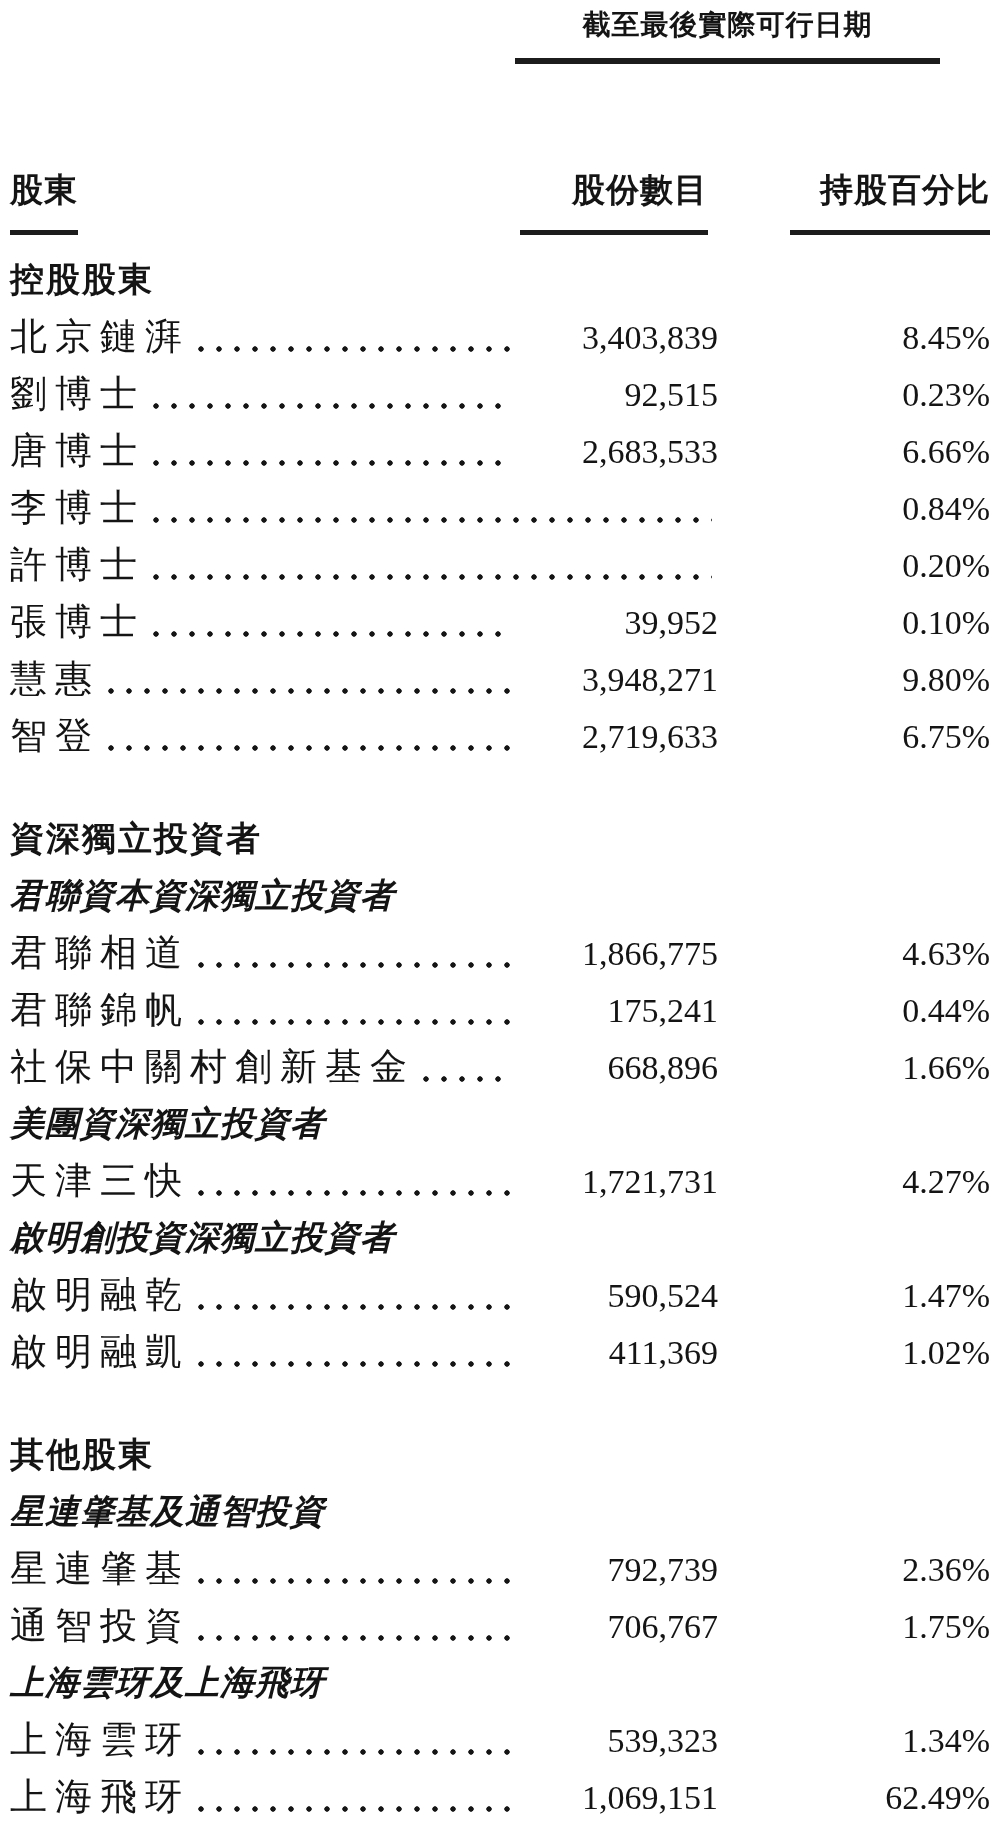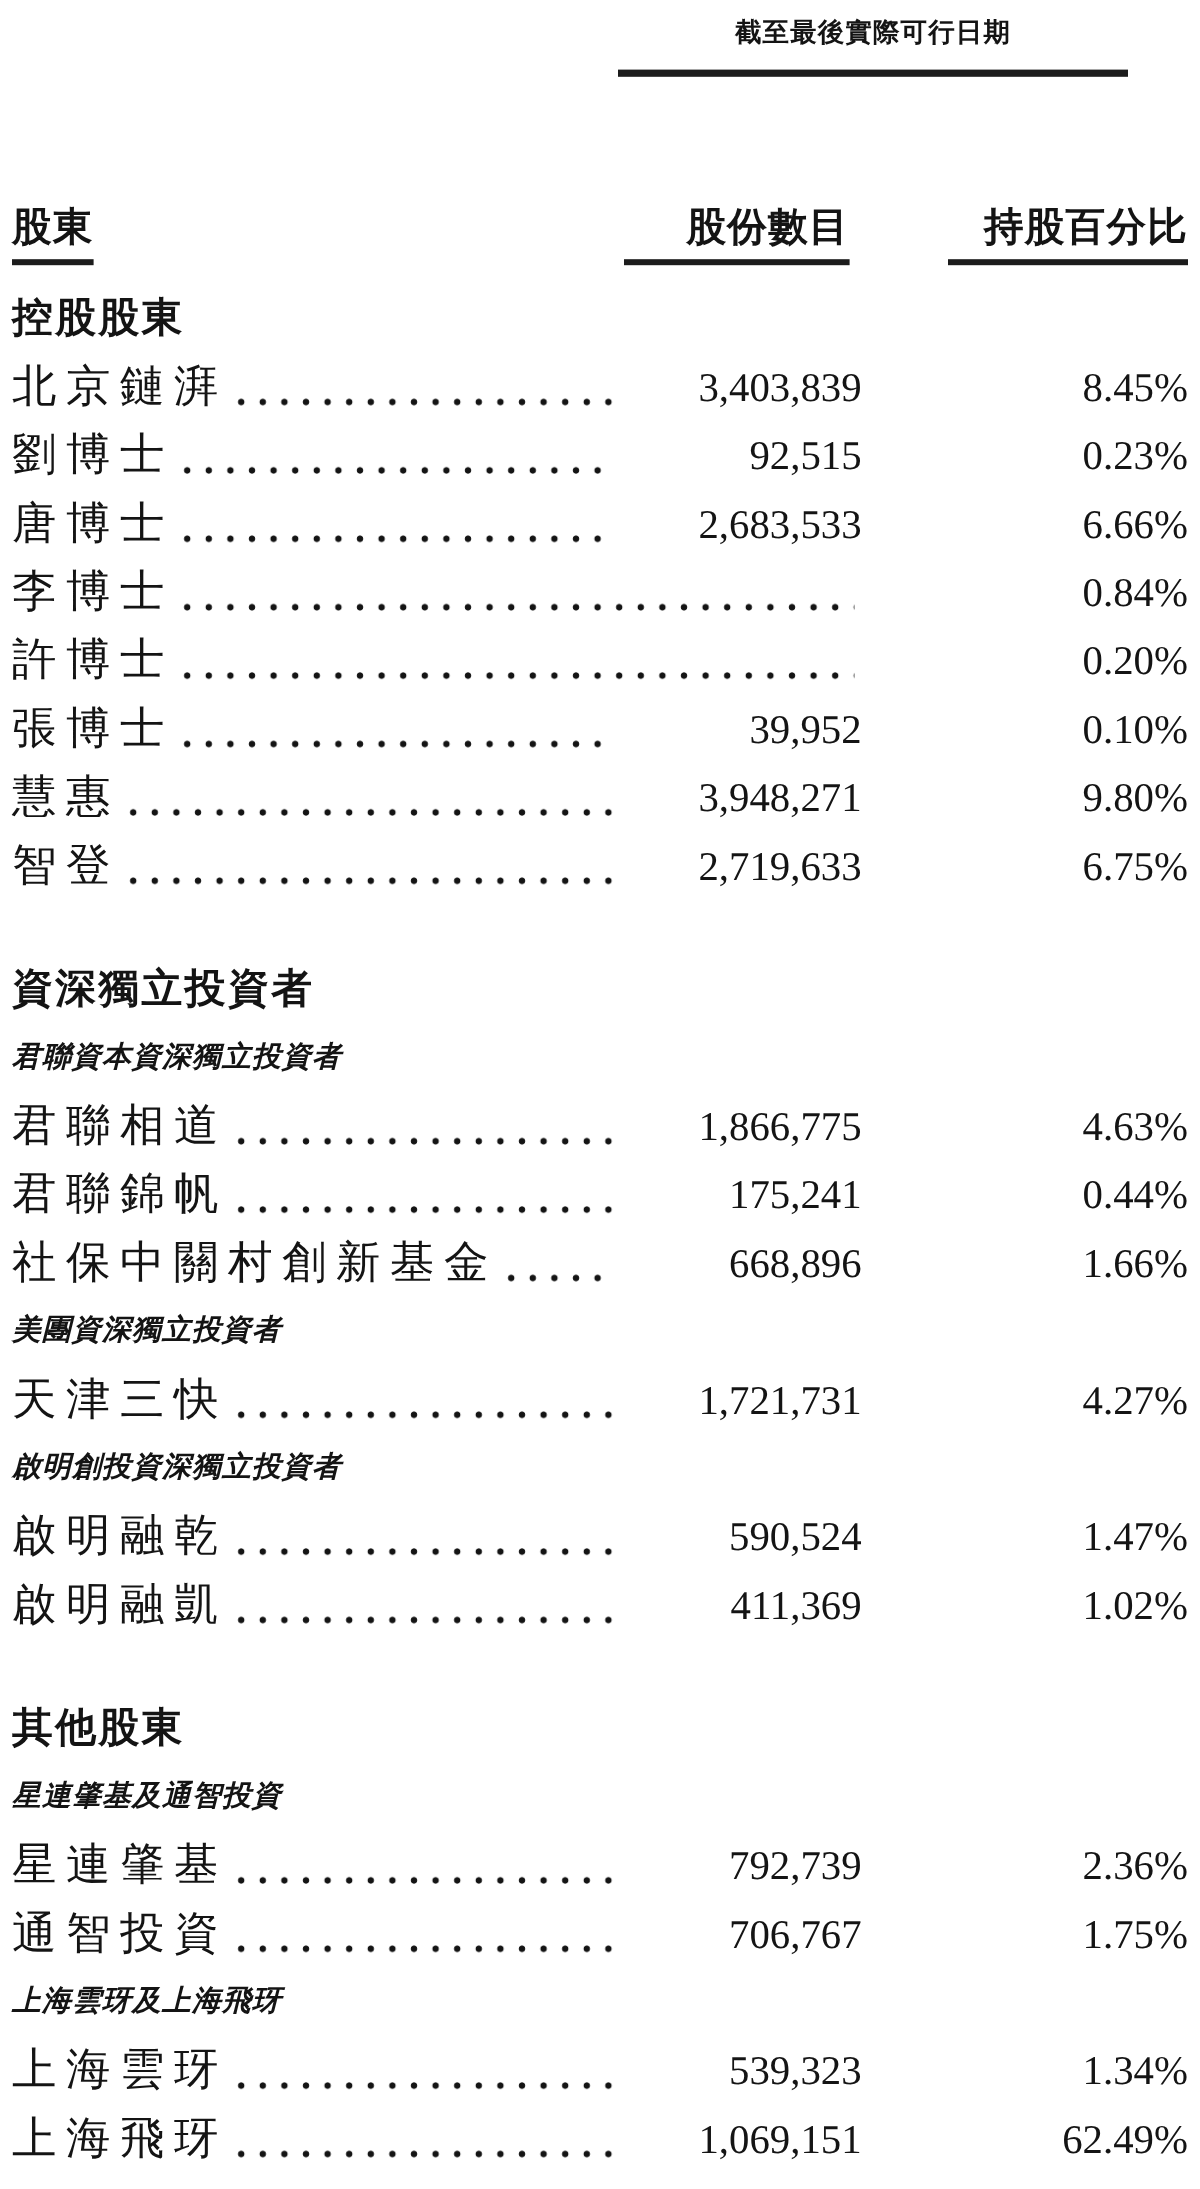--- a/index.html
+++ b/index.html
@@ -16,52 +16,53 @@
   }
   
   .period-header{
     margin-left:505px;
     width:425px;
     text-align:center;
     border-bottom:6px solid #1c1c1c;
     padding-bottom:12px;
   }
   .period-header .ph-label{
-    font-size:22px;line-height:38px;font-weight:700;letter-spacing:1px;
+    font-size:28px;line-height:38px;font-weight:700;letter-spacing:1px;
     white-space:nowrap;
+    font-family:Liberation Mono, monospace;
   }
   
   .col-header-row{
     margin-top:107px;
     display:flex;
     align-items:flex-end;
   }
   .col-header-row .hcell{
     font-size:33px;line-height:38px;font-weight:700;letter-spacing:1px;
     border-bottom:5px solid #1c1c1c;
-    padding-bottom:7px;
+    padding-bottom:21px;
     white-space:nowrap;
   }
   .hc-shareholder{width:68px;text-align:left;}
   .hc-spacer{flex:1;}
   .hc-shares{width:188px;text-align:right;}
   .hc-gap{width:82px;}
   .hc-percent{width:200px;text-align:right;}
   
   .row{
     display:flex;
     align-items:baseline;
     height:57px;
     line-height:57px;
     white-space:nowrap;
   }
   .sec-main{font-size:34px;font-weight:700;letter-spacing:2px;}
   #rows .sec-main{margin-top:46px;}
   #rows .sec-main:first-child{margin-top:16px;}
-  .sec-sub{font-size:24px;font-weight:700;font-style:italic;letter-spacing:1px;}
+  .sec-sub{font-size:34px;font-weight:700;font-style:italic;letter-spacing:1px;}
   .entry .name{
     font-size:37px;letter-spacing:8px;
   }
   .entry .leader{
     flex:1;
     align-self:stretch;
     margin:0 6px 0 0;
     background-image:radial-gradient(circle,#141414 2.4px,rgba(0,0,0,0) 3px);
     background-size:18px 6px;
     background-repeat:repeat-x;

